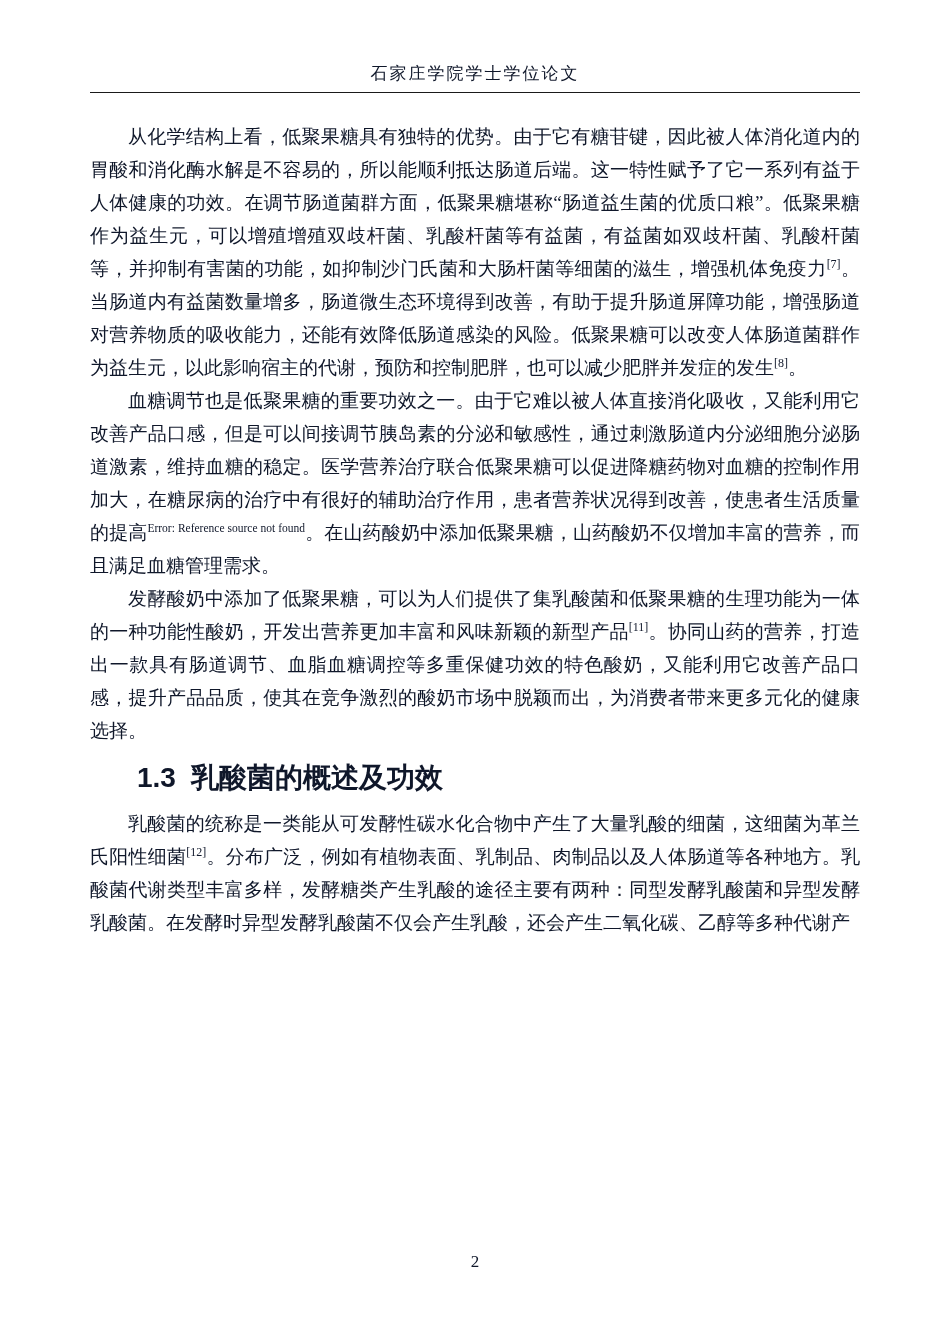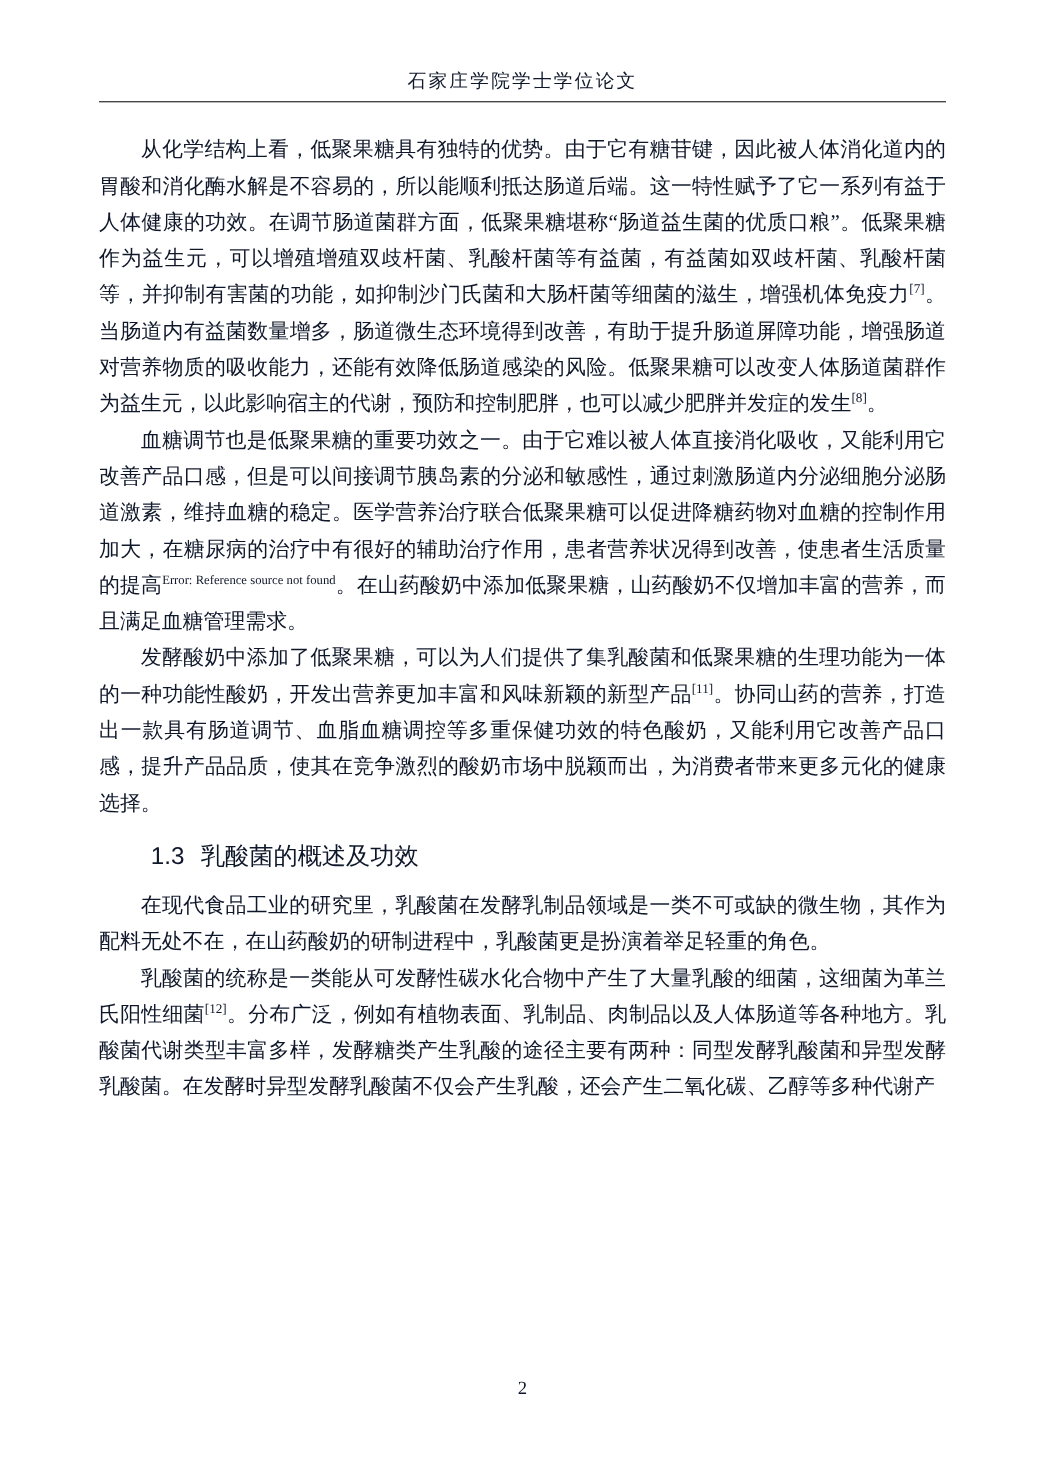--- a/index.html
+++ b/index.html
@@ -44,22 +44,22 @@
     line-height: 0;
     vertical-align: super;
     font-family: "Liberation Serif", "DejaVu Serif", serif;
   }
   sup.ref.error-ref {
     font-size: 11.5px;
     letter-spacing: 0;
   }
   .section-heading {
     font-family: "Liberation Sans", "DejaVu Sans", sans-serif;
-    font-size: 22px;
-    font-weight: 400;
+    font-size: 28px;
+    font-weight: 700;
     line-height: 30px;
     margin: 16px 0 14px 0;
     padding-left: 47px;
     text-align: left;
   }
   .heading-number {
     margin-right: 15px;
   }
   .page-footer {
     position: absolute;
@@ -77,21 +77,20 @@
 
   <div class="doc-header">
     <span>石家庄学院学士学位论文</span>
   </div>
 
   <div class="doc-body">
       <p class="para"><span>从化学结构上看，低聚果糖具有独特的优势。由于它有糖苷键，因此被人体消化道内的胃酸和消化酶水解是不容易的，所以能顺利抵达肠道后端。这一特性赋予了它一系列有益于人体健康的功效。在调节肠道菌群方面，低聚果糖堪称“肠道益生菌的优质口粮”。低聚果糖作为益生元，可以增殖增殖双歧杆菌、乳酸杆菌等有益菌，有益菌如双歧杆菌、乳酸杆菌等，并抑制有害菌的功能，如抑制沙门氏菌和大肠杆菌等细菌的滋生，增强机体免疫力</span><sup class="ref">[7]</sup><span>。当肠道内有益菌数量增多，肠道微生态环境得到改善，有助于提升肠道屏障功能，增强肠道对营养物质的吸收能力，还能有效降低肠道感染的风险。低聚果糖可以改变人体肠道菌群作为益生元，以此影响宿主的代谢，预防和控制肥胖，也可以减少肥胖并发症的发生</span><sup class="ref">[8]</sup><span>。</span></p>
       <p class="para"><span>血糖调节也是低聚果糖的重要功效之一。由于它难以被人体直接消化吸收，又能利用它改善产品口感，但是可以间接调节胰岛素的分泌和敏感性，通过刺激肠道内分泌细胞分泌肠道激素，维持血糖的稳定。医学营养治疗联合低聚果糖可以促进降糖药物对血糖的控制作用加大，在糖尿病的治疗中有很好的辅助治疗作用，患者营养状况得到改善，使患者生活质量的提高</span><sup class="ref error-ref">Error: Reference source not found</sup><span>。在山药酸奶中添加低聚果糖，山药酸奶不仅增加丰富的营养，而且满足血糖管理需求。</span></p>
       <p class="para"><span>发酵酸奶中添加了低聚果糖，可以为人们提供了集乳酸菌和低聚果糖的生理功能为一体的一种功能性酸奶，开发出营养更加丰富和风味新颖的新型产品</span><sup class="ref">[11]</sup><span>。协同山药的营养，打造出一款具有肠道调节、血脂血糖调控等多重保健功效的特色酸奶，又能利用它改善产品口感，提升产品品质，使其在竞争激烈的酸奶市场中脱颖而出，为消费者带来更多元化的健康选择。</span></p>
       <h2 class="section-heading"><span class="heading-number">1.3</span><span class="heading-text">乳酸菌的概述及功效</span></h2>
-      <p class="para"><span>在现代食品工业的研究里，乳酸菌在发酵乳制品领域是一类不可或缺的微生物，其作为配料无处不在，在山药酸奶的研制进程中，乳酸菌更是扮演着举足轻重的角色。</span></p>
       <p class="para"><span>乳酸菌的统称是一类能从可发酵性碳水化合物中产生了大量乳酸的细菌，这细菌为革兰氏阳性细菌</span><sup class="ref">[12]</sup><span>。分布广泛，例如有植物表面、乳制品、肉制品以及人体肠道等各种地方。乳酸菌代谢类型丰富多样，发酵糖类产生乳酸的途径主要有两种：同型发酵乳酸菌和异型发酵乳酸菌。在发酵时异型发酵乳酸菌不仅会产生乳酸，还会产生二氧化碳、乙醇等多种代谢产</span></p>
     </div>
 
   <div class="page-footer">
     <span>2</span>
   </div>
 
 </div>
 
 </body></html>

